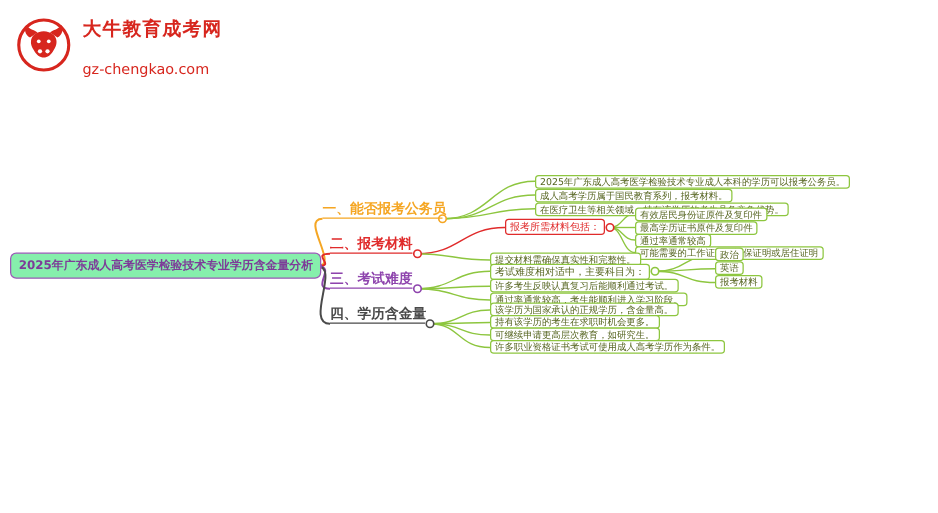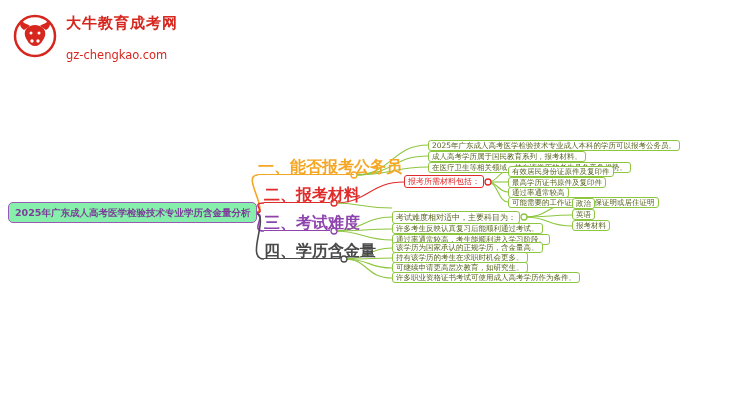--- a/index.html
+++ b/index.html
@@ -5,21 +5,21 @@
   *{box-sizing:border-box;margin:0;padding:0}
   html,body{width:750px;height:410px;background:#ffffff;overflow:hidden;
     font-family:"DejaVu Sans","Liberation Sans",sans-serif;position:relative}
   .links{position:absolute;left:0;top:0;pointer-events:none}
   .logo{position:absolute;left:12px;top:12px;display:flex;align-items:flex-end;gap:8px}
   .logo-text .name{font-size:15px;font-weight:bold;color:#d7261e;letter-spacing:1px}
   .logo-text .url{font-size:11.5px;color:#d7261e;margin-top:15px}
   .central{position:absolute;left:8px;top:202px;height:21px;line-height:15px;padding:2px 6px;
     border:1.2px solid #9b59b6;border-radius:5px;color:#7d3c98;font-size:9.5px;font-weight:bold;
     white-space:nowrap;background:#86efac;z-index:2}
-  .blabel{position:absolute;height:15px;line-height:14px;font-size:16px;font-weight:bold;
+  .blabel{position:absolute;height:15px;line-height:14px;font-size:11px;font-weight:bold;
     text-align:right;white-space:nowrap;z-index:2}
   .c-orange{color:#f5a623;border-bottom:1.6px solid #f5a623}
   .c-red{color:#e02b2b;border-bottom:1.6px solid #e02b2b}
   .c-purple{color:#8e44ad;border-bottom:1.6px solid #8e44ad}
   .c-dark{color:#4a4a4a;border-bottom:1.6px solid #4a4a4a}
   .leaf{position:absolute;height:11px;line-height:9px;font-size:7.5px;padding:0 3px;
     border:1px solid #8dc63f;border-radius:3px;background:#fff;color:#55641f;white-space:nowrap;z-index:2}
   .mid{height:13px;line-height:11px;font-size:8px}
   .rednode{border-color:#e02b2b;color:#e02b2b}
 </style>
@@ -98,20 +98,21 @@
 
   <div class="leaf" style="left:428px;top:140px">2025年广东成人高考医学检验技术专业成人本科的学历可以报考公务员。</div>
   <div class="leaf" style="left:428px;top:151px">成人高考学历属于国民教育系列，报考材料。</div>
   <div class="leaf" style="left:428px;top:162px">在医疗卫生等相关领域，持有该学历的考生具备竞争优势。</div>
 
   <div class="leaf mid rednode" style="left:404px;top:175px">报考所需材料包括：</div>
   <div class="leaf" style="left:508px;top:166px">有效居民身份证原件及复印件</div>
   <div class="leaf" style="left:508px;top:177px">最高学历证书原件及复印件</div>
   <div class="leaf" style="left:508px;top:187px">通过率通常较高</div>
   <div class="leaf" style="left:508px;top:197px">可能需要的工作证明、社保证明或居住证明</div>
+  <div class="leaf" style="left:392px;top:202px">提交材料需确保真实性和完整性。</div>
 
   <div class="leaf mid" style="left:392px;top:211px">考试难度相对适中，主要科目为：</div>
   <div class="leaf" style="left:572px;top:198px">政治</div>
   <div class="leaf" style="left:572px;top:209px">英语</div>
   <div class="leaf" style="left:572px;top:220px">报考材料</div>
   <div class="leaf" style="left:392px;top:223px">许多考生反映认真复习后能顺利通过考试。</div>
   <div class="leaf" style="left:392px;top:234px">通过率通常较高，考生能顺利进入学习阶段。</div>
 
   <div class="leaf" style="left:392px;top:242px">该学历为国家承认的正规学历，含金量高。</div>
   <div class="leaf" style="left:392px;top:252px">持有该学历的考生在求职时机会更多。</div>

